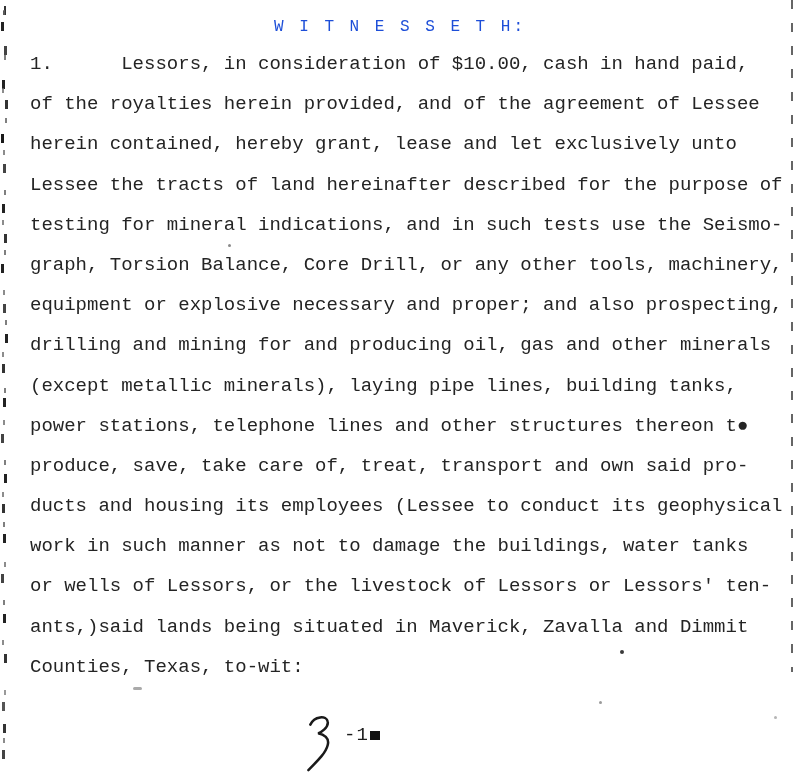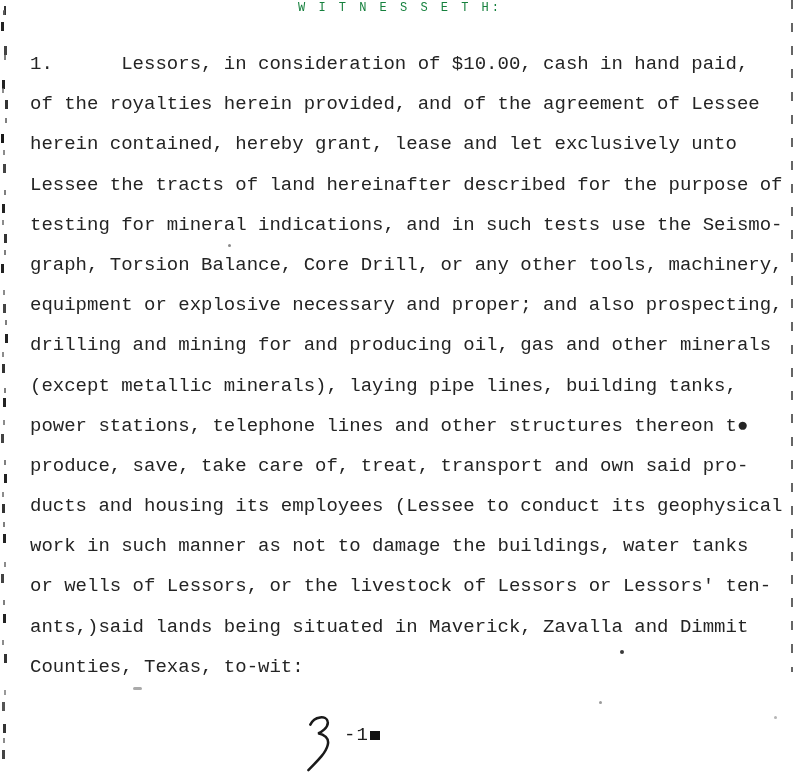--- a/index.html
+++ b/index.html
@@ -29,25 +29,25 @@
       0 352px #666,2px 388px #555,1px 420px #666,2px 460px #555,0 492px #666,
       1px 522px #555,2px 562px #666,1px 600px #555,0 640px #666,2px 690px #777,1px 738px #666;
   }
   .edge-right{
     position:absolute;left:791px;top:0;width:2px;height:672px;
     background:repeating-linear-gradient(180deg,#4a4a4a 0 9px,transparent 9px 23px);
     opacity:.85;
   }
   
   .doc-heading{
-    position:absolute;top:1px;left:0;width:100%;
+    position:absolute;top:18px;left:0;width:100%;
     text-align:center;
-    font-size:12px;
+    font-size:16px;
     letter-spacing:3px;
-    color:#15803d;
+    color:#1d4ed8;
     white-space:pre;
   }
   .doc-lines{
     position:absolute;top:44px;left:30px;right:16px;
     font-size:19px;
     line-height:40.2px;
     white-space:pre;
     color:#242424;
   }
   .doc-line{height:40.2px;overflow:visible;}

